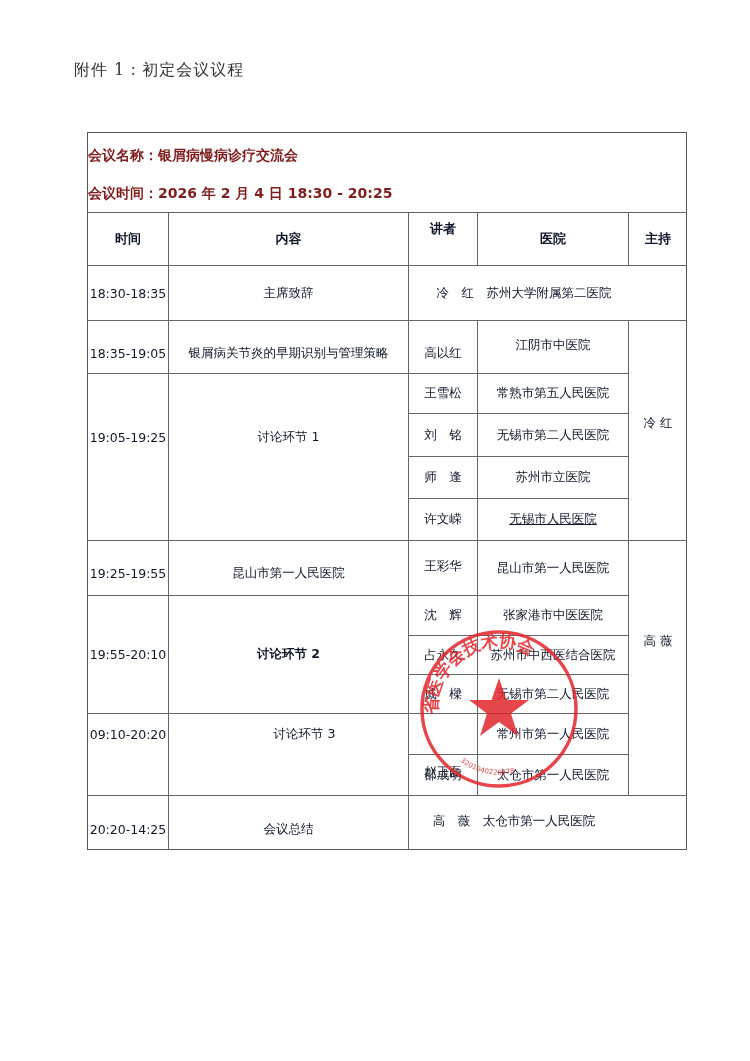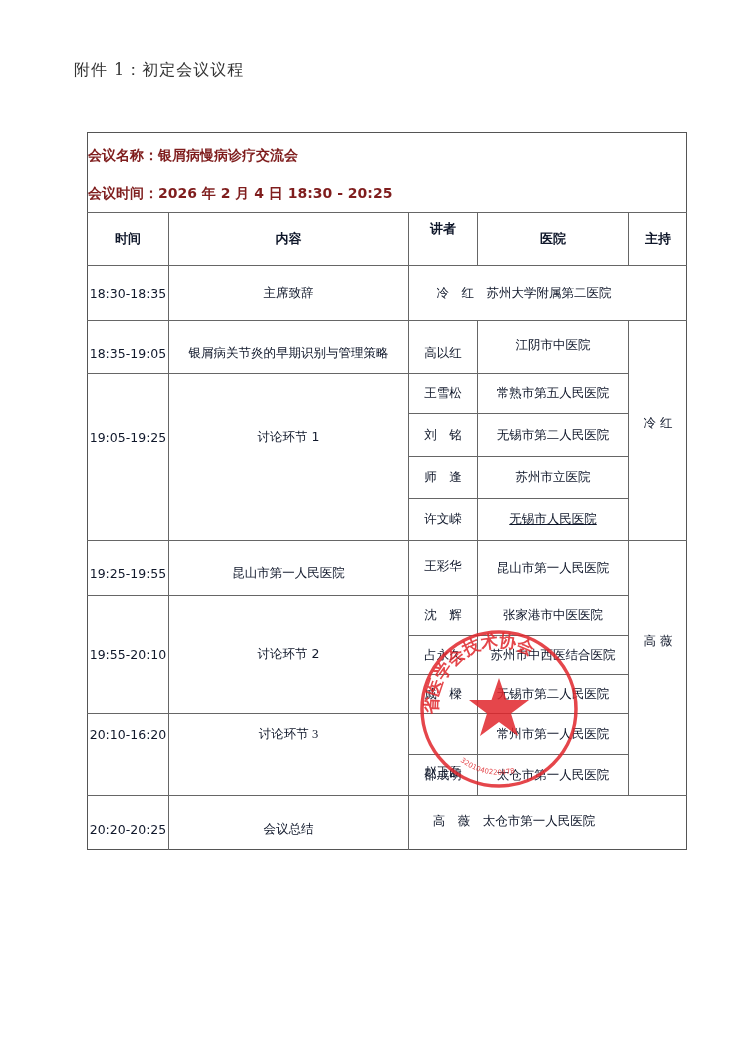--- a/index.html
+++ b/index.html
@@ -72,38 +72,38 @@
 <div class="cell" style="left:478px;top:499px;width:150px;height:41px;text-decoration:underline;">无锡市人民医院</div>
 
 <div class="cell" style="left:629px;top:321px;width:58px;height:205px;">冷 红</div>
 
 <div class="cell" style="left:88px;top:541px;width:80px;height:54px;padding-top:10px;box-sizing:border-box;">19:25-19:55</div>
 <div class="cell" style="left:169px;top:541px;width:239px;height:54px;padding-top:10px;box-sizing:border-box;">昆山市第一人民医院</div>
 <div class="cell" style="left:409px;top:541px;width:68px;height:54px;padding-bottom:4px;box-sizing:border-box;">王彩华</div>
 <div class="cell" style="left:478px;top:541px;width:150px;height:54px;">昆山市第一人民医院</div>
 
 <div class="cell" style="left:88px;top:596px;width:80px;height:117px;">19:55-20:10</div>
-<div class="cell" style="left:169px;top:596px;width:239px;height:117px;">讨论环节 2</div>
+<div class="cell" style="left:169px;top:596px;width:239px;height:117px;font-weight:bold;">讨论环节 2</div>
 <div class="cell" style="left:409px;top:596px;width:68px;height:39px;">沈　辉</div>
 <div class="cell" style="left:478px;top:596px;width:150px;height:39px;">张家港市中医医院</div>
 <div class="cell" style="left:409px;top:636px;width:68px;height:38px;">占永久</div>
 <div class="cell" style="left:478px;top:636px;width:150px;height:38px;">苏州市中西医结合医院</div>
 <div class="cell" style="left:409px;top:675px;width:68px;height:38px;">戚　樑</div>
 <div class="cell" style="left:478px;top:675px;width:150px;height:38px;">无锡市第二人民医院</div>
 
 <div class="cell" style="left:629px;top:541px;width:58px;height:200px;">高 薇</div>
 
-<div class="cell" style="left:88px;top:714px;width:80px;height:40px;">20:10-16:20</div>
-<div class="cell" style="left:169px;top:714px;width:239px;height:40px;font-family:Liberation Serif, serif;">讨论环节 3</div>
+<div class="cell" style="left:88px;top:714px;width:80px;height:40px;">09:10-20:20</div>
+<div class="cell" style="left:185px;top:714px;width:239px;height:40px;">讨论环节 3</div>
 <div class="cell" style="left:409px;top:752px;width:68px;height:40px;">赵玉磊</div>
 <div class="cell" style="left:478px;top:714px;width:150px;height:40px;">常州市第一人民医院</div>
 <div class="cell" style="left:409px;top:755px;width:68px;height:40px;">邵成明</div>
 <div class="cell" style="left:478px;top:755px;width:150px;height:40px;">太仓市第一人民医院</div>
 
-<div class="cell" style="left:88px;top:796px;width:80px;height:54px;padding-top:12px;box-sizing:border-box;">20:20-20:25</div>
+<div class="cell" style="left:88px;top:796px;width:80px;height:54px;padding-top:12px;box-sizing:border-box;">20:20-14:25</div>
 <div class="cell" style="left:169px;top:796px;width:239px;height:54px;padding-top:12px;box-sizing:border-box;">会议总结</div>
 <div class="cell" style="left:409px;top:796px;width:210px;height:54px;padding-bottom:4px;box-sizing:border-box;">高　薇　太仓市第一人民医院</div>
 
 <svg class="stamp" viewBox="0 0 162 162">
   <circle cx="81" cy="81" r="77" fill="none" stroke="#e0262b" stroke-width="3.5" opacity="0.85"></circle>
   <polygon points="81,50 88.5,72 111,72 93,85.5 100,108 81,94 62,108 69,85.5 51,72 73.5,72" fill="#e0262b" opacity="0.85"></polygon>
   <path id="arc" d="M 22 100 A 62 62 0 1 1 140 100" fill="none"></path>
   <text font-size="17" fill="#e0262b" opacity="0.85" font-family="DejaVu Sans, sans-serif" font-weight="bold">
     <textPath href="#arc" startOffset="6%">省医学会技术协会</textPath>
   </text>

